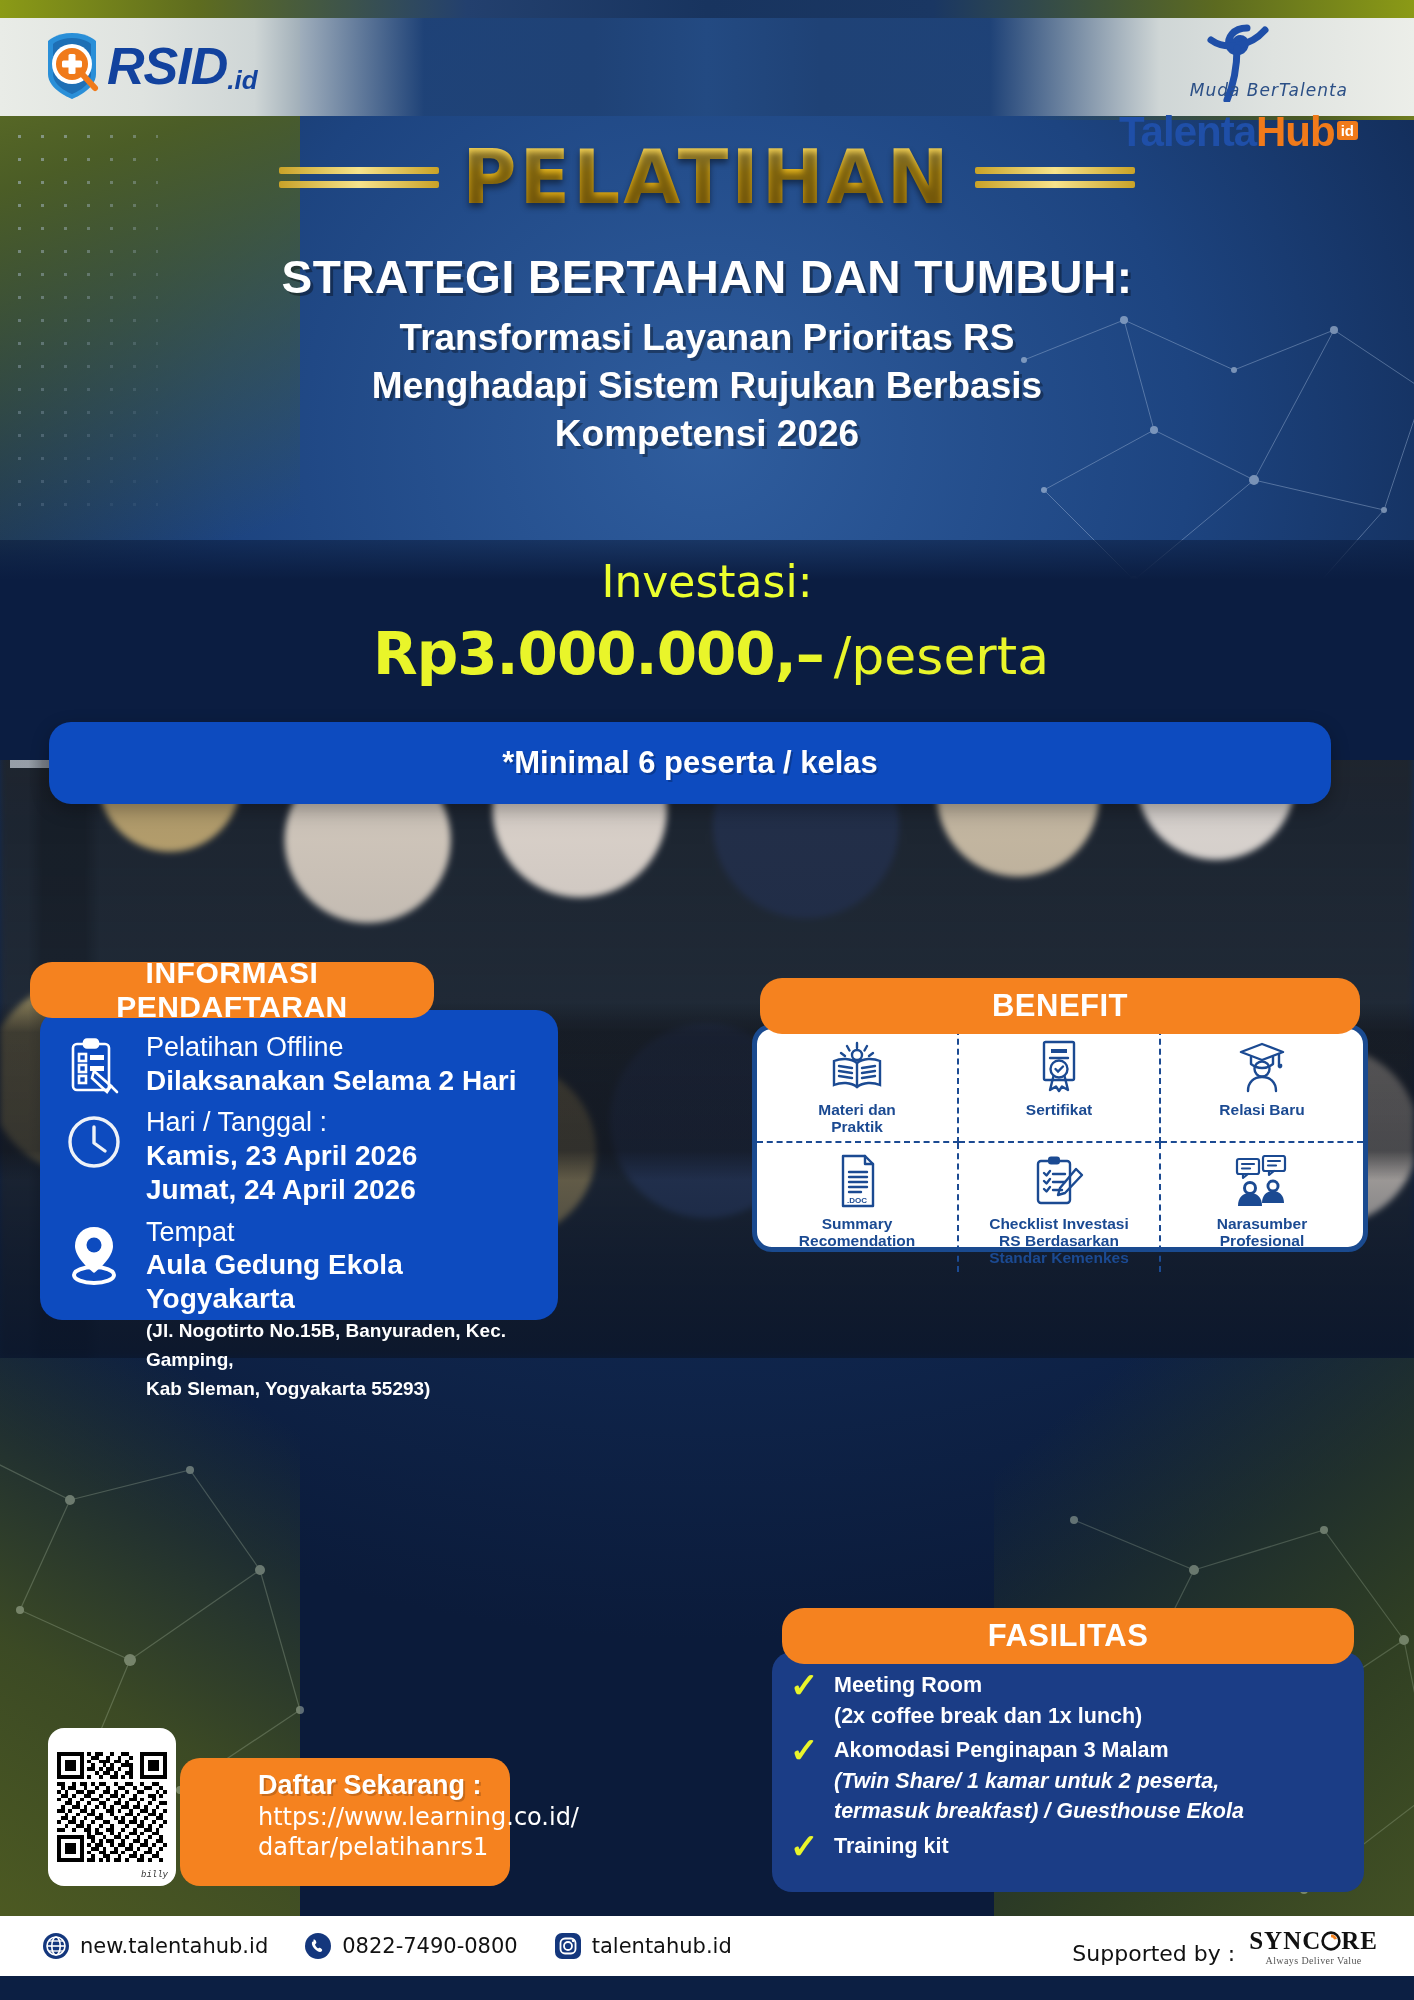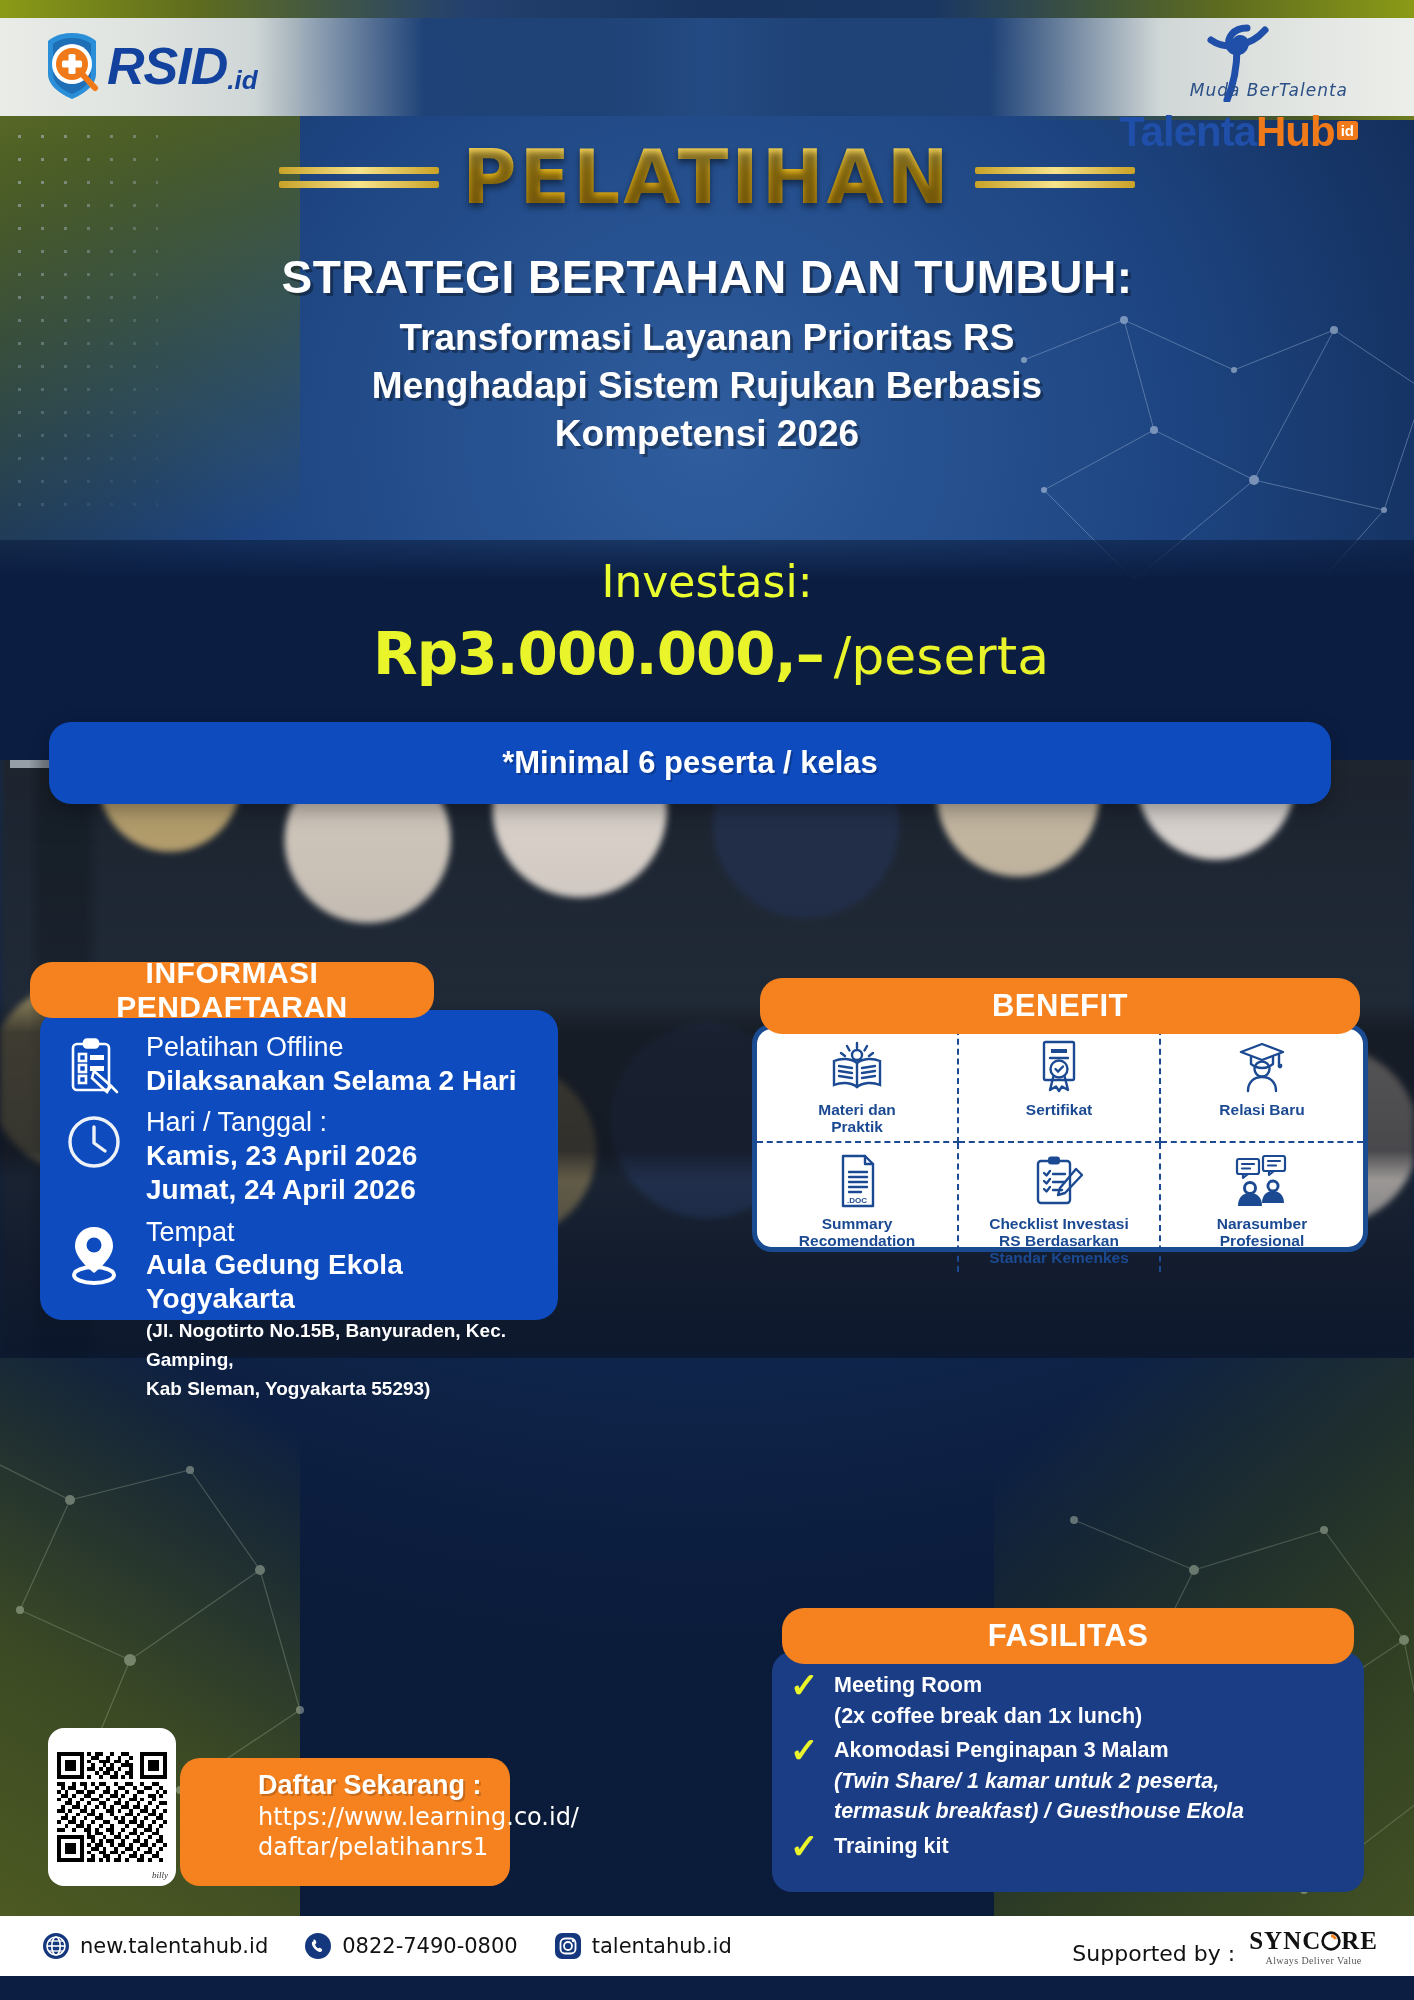--- a/index.html
+++ b/index.html
@@ -216,21 +216,21 @@
   .daftar-title{ font-size:27px; font-weight:bold; text-shadow:2px 2px 0 rgba(0,0,0,.18); }
   .daftar-url{ font-size:24px; font-weight:400; line-height:1.18; margin-top:2px;
                font-family:"DejaVu Sans", sans-serif; }
   .qr-wrap{
     position:absolute; left:48px; top:1728px; width:128px; height:158px;
     background:#fff; border-radius:16px; z-index:3;
     display:flex; align-items:center; justify-content:center;
   }
   .qr-canvas{ width:110px; height:128px; }
   .qr-tag{ position:absolute; right:8px; bottom:6px; font-size:9px; color:#333;
-           font-family:Liberation Serif, serif; font-style:italic;margin-top:26px;}
+           font-family:Liberation Mono, monospace; font-style:italic;margin-top:26px;}
 
   
   .benefit-pill{
     position:absolute; left:760px; top:978px; width:600px; height:56px;
     font-size:31px; z-index:4;
   }
   .benefit-card{
     position:absolute; left:752px; top:1024px; width:616px; height:228px;
     background:#fff; border:5px solid #1a4a8f; border-radius:20px; z-index:3;
     display:grid; grid-template-columns:1fr 1fr 1fr; grid-template-rows:1fr 1fr;

